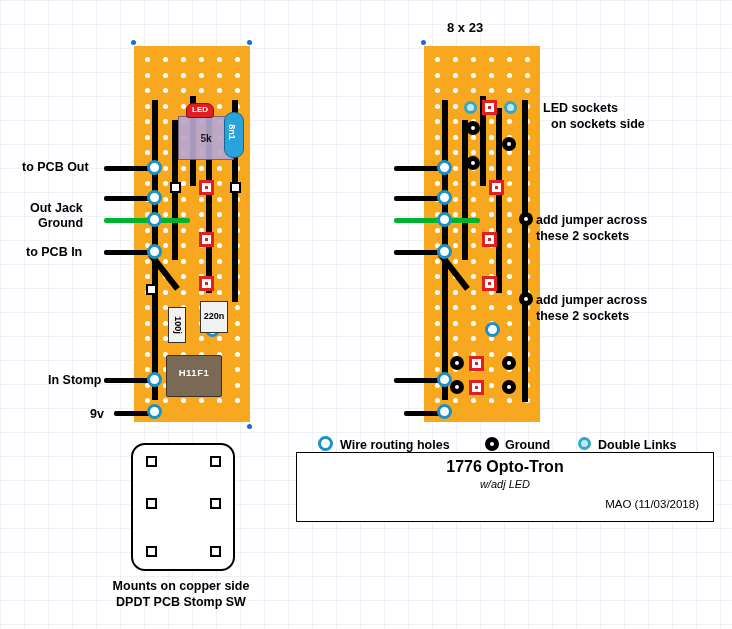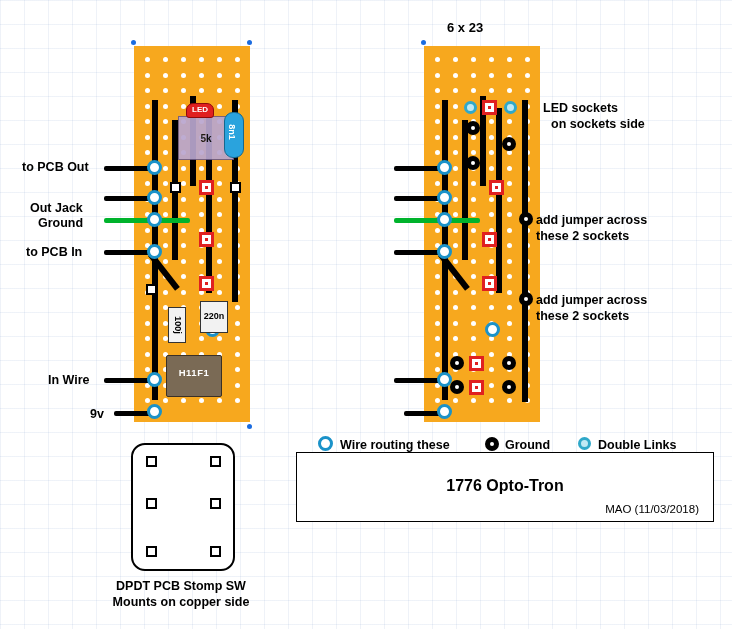--- a/index.html
+++ b/index.html
@@ -512,59 +512,60 @@
   </div>
 <div class="socket" style="left:450px;top:380px;">
     <i></i>
   </div>
 <div class="socket" style="left:502px;top:380px;">
     <i></i>
   </div>
 
 <div class="cutpt" style="left:421px;top:40px;"></div>
 
-<div class="sixbytwentythree" style="left:447px;top:20px;">6 x 23</div>
+<div class="sixbytwentythree" style="left:447px;top:20px;">8 x 23</div>
 
 <div class="label" style="left:22px;top:160px;">to PCB Out</div>
 <div class="label" style="left:30px;top:201px;">Out Jack</div>
 <div class="label" style="left:38px;top:216px;">Ground</div>
 <div class="label" style="left:26px;top:245px;">to PCB In</div>
-<div class="label" style="left:48px;top:373px;">In Wire</div>
+<div class="label" style="left:48px;top:373px;">In Stomp</div>
 <div class="label" style="left:90px;top:407px;">9v</div>
 
 <div class="note" style="left:543px;top:100px;">
   <div>LED sockets</div>
   <div style="margin-left:8px;">on sockets side</div>
 </div>
 <div class="note" style="left:536px;top:212px;">
   <div>add jumper across</div>
   <div>these 2 sockets</div>
 </div>
 <div class="note" style="left:536px;top:292px;">
   <div>add jumper across</div>
   <div>these 2 sockets</div>
 </div>
 
 <div class="routing" style="left:318px;top:436px;"></div>
-<div class="legend-item" style="left:340px;top:438px;">Wire routing these</div>
+<div class="legend-item" style="left:340px;top:438px;">Wire routing holes</div>
 <div class="socket" style="left:485px;top:437px;">
     <i></i>
   </div>
 <div class="legend-item" style="left:505px;top:438px;">Ground</div>
 <div class="dlink" style="left:578px;top:437px;"></div>
 <div class="legend-item" style="left:598px;top:438px;">Double Links</div>
 
 <div class="legend-box" style="left:296px;top:452px;width:416px;height:68px;">
-  <div class="title-main" style="margin-top:24px;">1776 Opto-Tron</div>
+  <div class="title-main" style="margin-top:5px;">1776 Opto-Tron</div>
+  <div class="title-sub" style="margin-top:2px;">w/adj LED</div>
   <div class="title-author" style="margin-top:8px;margin-right:14px;">MAO (11/03/2018)</div>
 </div>
 
 <div class="sw-box" style="left:131px;top:443px;width:100px;height:124px;"></div>
 <div class="whsq" style="left:146px;top:456px;"></div>
 <div class="whsq" style="left:210px;top:456px;"></div>
 <div class="whsq" style="left:146px;top:498px;"></div>
 <div class="whsq" style="left:210px;top:498px;"></div>
 <div class="whsq" style="left:146px;top:546px;"></div>
 <div class="whsq" style="left:210px;top:546px;"></div>
 <div class="note" style="left:110px;top:578px;text-align:center;width:142px;">
+  <div>Mounts on copper side</div>
   <div>DPDT PCB Stomp SW</div>
-  <div>Mounts on copper side</div>
 </div>
 
 </body></html>

